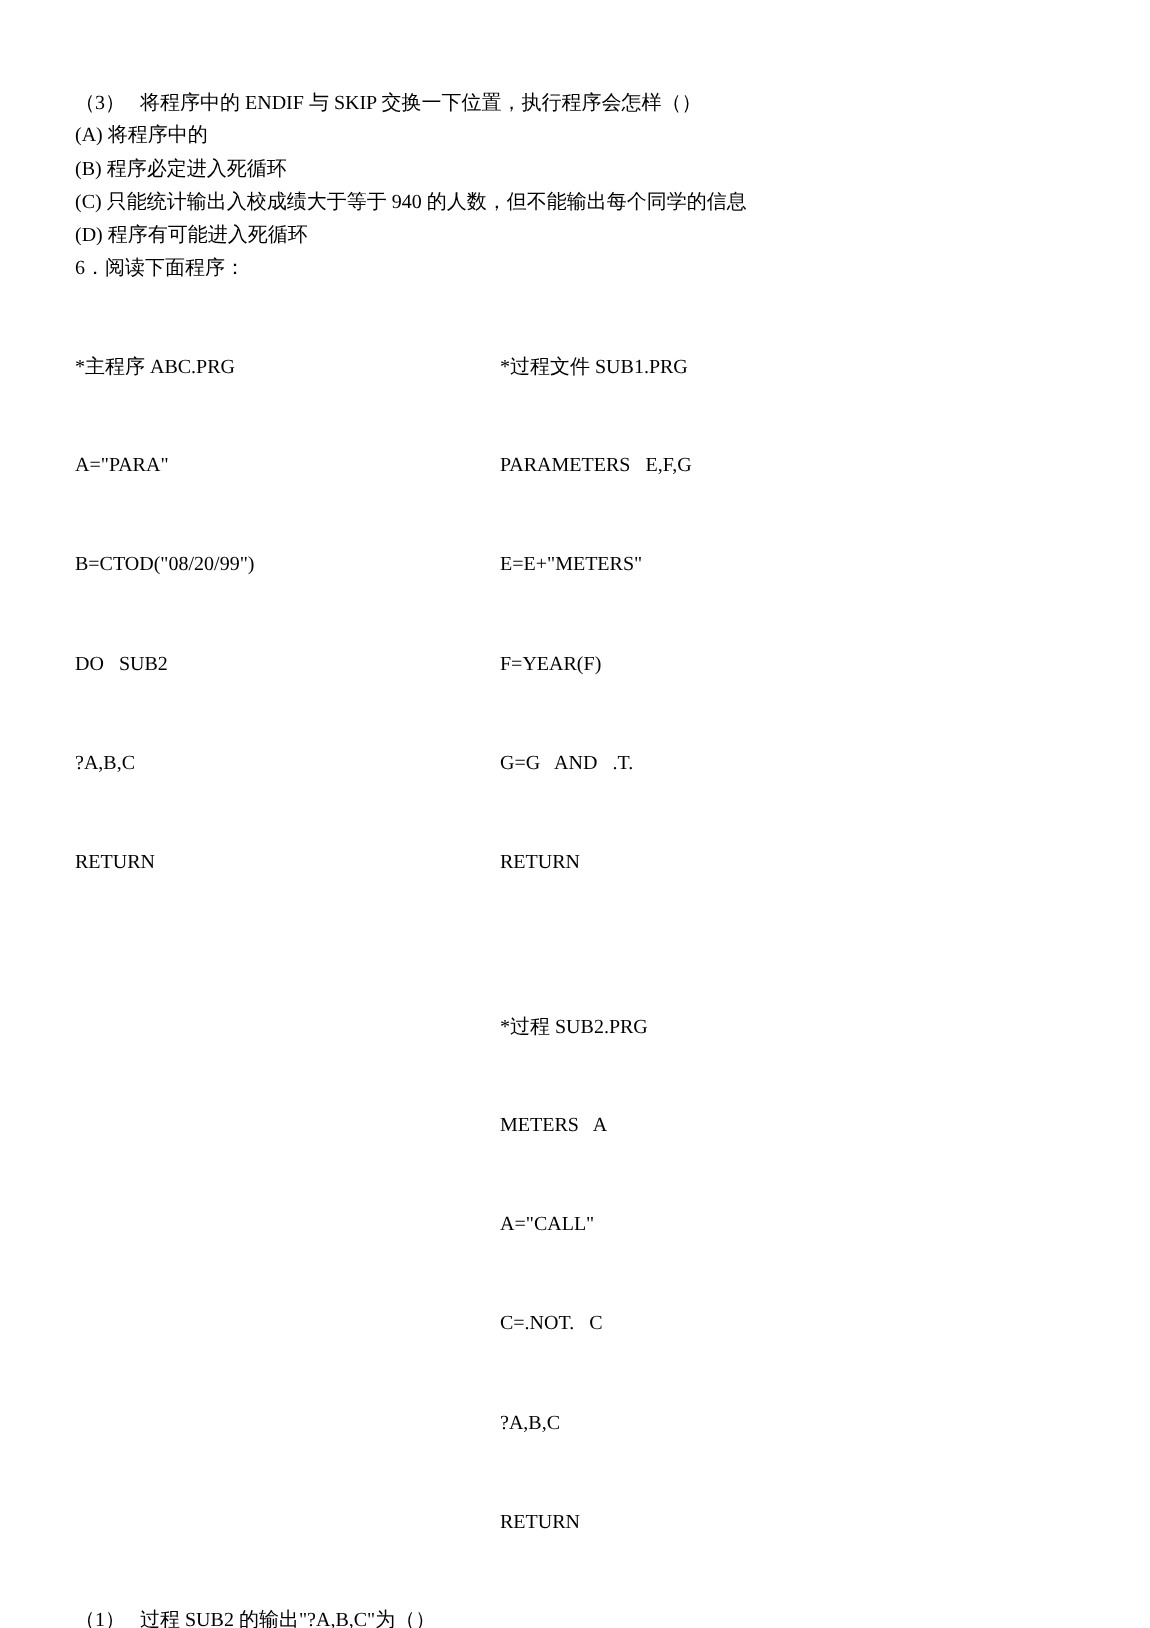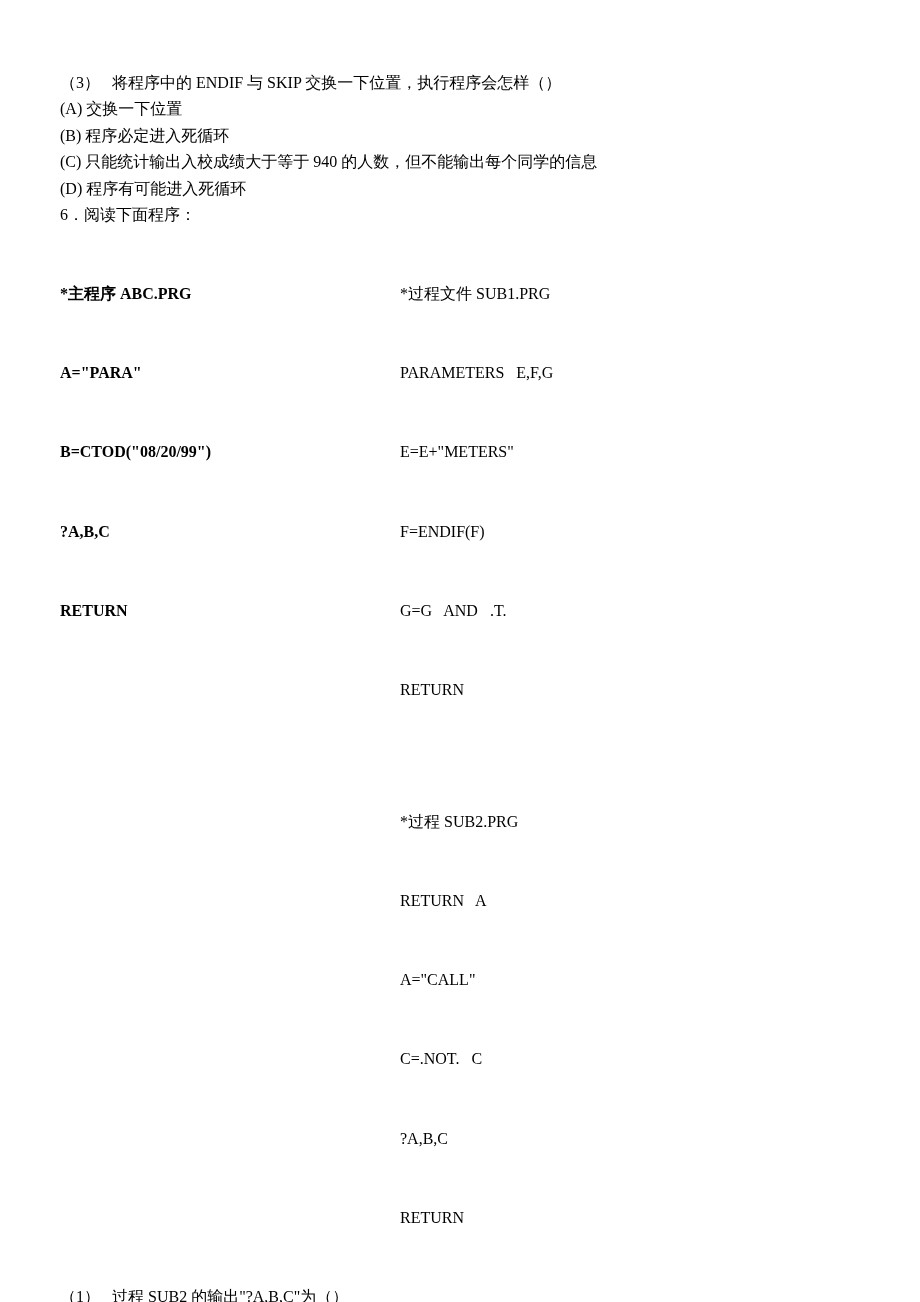--- a/index.html
+++ b/index.html
@@ -8,56 +8,57 @@
     line-height: 1.65;
     color: #000;
     margin: 0;
     padding: 70px 60px;
     width: 920px;
     box-sizing: border-box;
     background: #fff;
   }
   .line { white-space: pre; }
   .two-col { display: flex; }
-  .col-left { width: 340px; white-space: pre; font-weight: bold; }
+  .col-left { width: 340px; white-space: pre; }
   .col-right { white-space: pre; }
 </style>
 </head>
 <body>
 
 <div class="line">（3）   将程序中的 ENDIF 与 SKIP 交换一下位置，执行程序会怎样（）</div>
-<div class="line">(A) 交换一下位置</div>
+<div class="line">(A) 将程序中的</div>
 <div class="line">(B) 程序必定进入死循环</div>
 <div class="line">(C) 只能统计输出入校成绩大于等于 940 的人数，但不能输出每个同学的信息</div>
 <div class="line">(D) 程序有可能进入死循环</div>
 
 <div class="line">6．阅读下面程序：</div>
 
 <div class="two-col">
   <div class="col-left">
     <div class="line">*主程序 ABC.PRG</div>
     <div class="line">A="PARA"</div>
     <div class="line">B=CTOD("08/20/99")</div>
+    <div class="line">DO   SUB2</div>
     <div class="line">?A,B,C</div>
     <div class="line">RETURN</div>
     <div class="line"></div>
     <div class="line"></div>
     <div class="line"></div>
     <div class="line"></div>
   </div>
   <div class="col-right">
     <div class="line">*过程文件 SUB1.PRG</div>
     <div class="line">PARAMETERS   E,F,G</div>
     <div class="line">E=E+"METERS"</div>
-    <div class="line">F=ENDIF(F)</div>
+    <div class="line">F=YEAR(F)</div>
     <div class="line">G=G   AND   .T.</div>
     <div class="line">RETURN</div>
     <div class="line"></div>
     <div class="line">*过程 SUB2.PRG</div>
-    <div class="line">RETURN   A</div>
+    <div class="line">METERS   A</div>
     <div class="line">A="CALL"</div>
     <div class="line">C=.NOT.   C</div>
     <div class="line">?A,B,C</div>
     <div class="line">RETURN</div>
   </div>
 </div>
 
 <div class="line">（1）   过程 SUB2 的输出"?A,B,C"为（）</div>
 
 </body></html>

